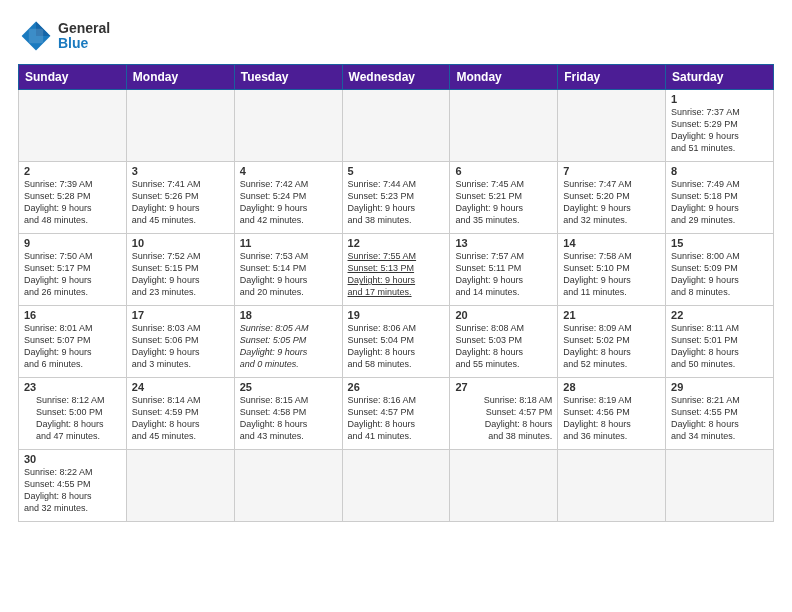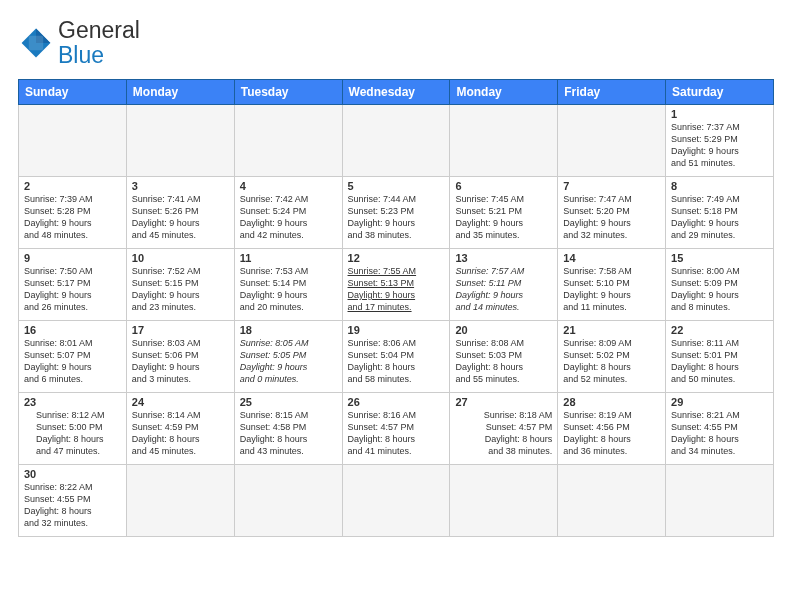--- a/index.html
+++ b/index.html
@@ -21,22 +21,22 @@
       justify-content: space-between;
       align-items: flex-start;
       margin-bottom: 10px;
     }
     .logo {
       display: flex;
       align-items: center;
       gap: 4px;
     }
     .logo-text {
-      font-size: 23px;
-      font-weight: normal;
+      font-size: 14px;
+      font-weight: bold;
       color: #333;
       line-height: 1.1;
     }
     .logo-text span {
       color: #1a7abf;
     }
     .logo-icon {
       width: 36px;
       height: 36px;
     }
@@ -52,21 +52,21 @@
     .location {
       font-size: 14px;
       color: #555;
     }
     .calendar {
       width: 100%;
       border-collapse: collapse;
       border: 1px solid #ccc;
     }
     .calendar th {
-      background: #3b82f6;
+      background: #4c1d95;
       color: #fff;
       font-size: 12px;
       font-weight: bold;
       padding: 5px 6px;
       text-align: left;
       border: 1px solid #1a5f9e;
     }
     .calendar td {
       vertical-align: top;
       border: 1px solid #ccc;
@@ -224,21 +224,21 @@
           </td>
           <td>
             <span class="day-number">12</span>
             <div class="day-info" style="white-space: pre-line; text-decoration: underline;">Sunrise: 7:55 AM
 Sunset: 5:13 PM
 Daylight: 9 hours
 and 17 minutes.</div>
           </td>
           <td>
             <span class="day-number">13</span>
-            <div class="day-info" style="white-space: pre-line; font-style: italic;">Sunrise: 7:57 AM
+            <div class="day-info" style="white-space: pre-line;">Sunrise: 7:57 AM
 Sunset: 5:11 PM
 Daylight: 9 hours
 and 14 minutes.</div>
           </td>
           <td>
             <span class="day-number">14</span>
             <div class="day-info" style="white-space: pre-line;">Sunrise: 7:58 AM
 Sunset: 5:10 PM
 Daylight: 9 hours
 and 11 minutes.</div>

